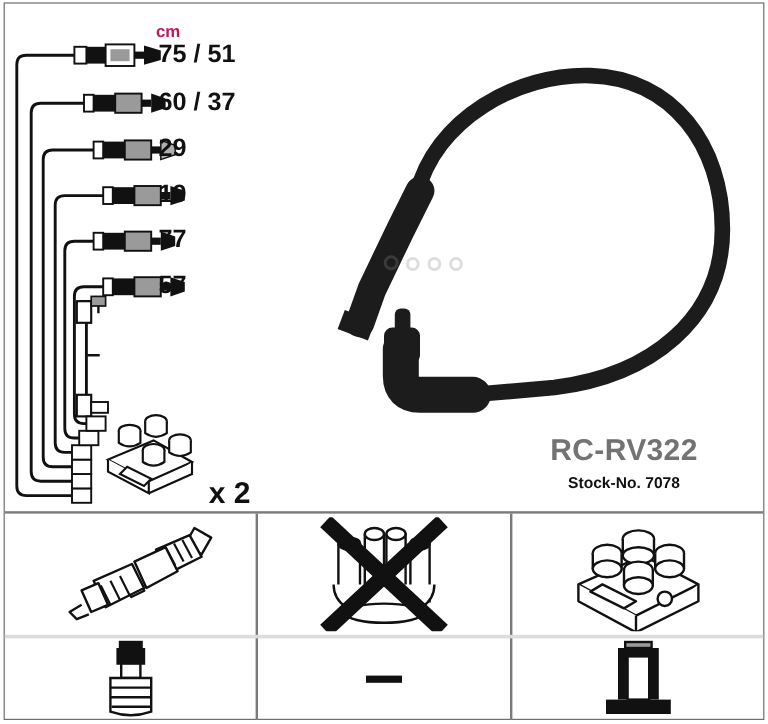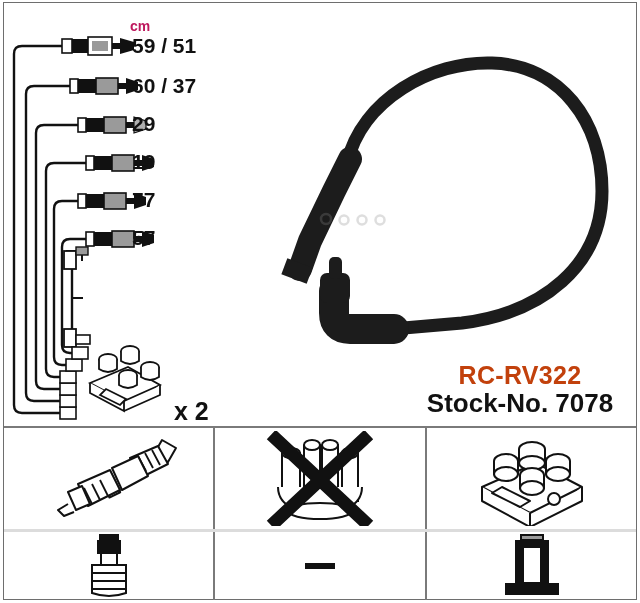--- a/index.html
+++ b/index.html
@@ -93,27 +93,27 @@
     position: absolute;
     left: 405px;
     top: 358px;
     width: 222px;
     text-align: center;
   }
   #product-code {
     font-family: "Liberation Sans", sans-serif;
     font-size: 25px;
     font-weight: bold;
-    color: #c2410c;
+    color: #737373;
     letter-spacing: 0.3px;
     line-height: 28px;
   }
   #stock-no {
     font-family: "Liberation Sans", sans-serif;
-    font-size: 26px;
+    font-size: 13px;
     font-weight: bold;
     color: #111111;
     line-height: 24px;
     margin-top: 2px;
   }
   
   #icon-grid {
     position: absolute;
     left: 4px;
     top: 428px;
@@ -239,21 +239,21 @@
           <path d="M115,372 L115,382 Q124,388 133,382 L133,372"></path>
           <ellipse cx="146" cy="364" rx="9" ry="5"></ellipse>
           <path d="M137,364 L137,374 Q146,380 155,374 L155,364"></path>
           <polygon points="96,392 116,402 122,396 102,386"></polygon>
         </g>
       </g>
     </svg>
 
     <div class="cm-label" style="left:126px; top:15px;">cm</div>
 
-    <div class="len-label" style="left:128px; top:31px;">59 / 51</div>
+    <div class="len-label" style="left:128px; top:31px;">75 / 51</div>
     <div class="len-label" style="left:128px; top:71px;">60 / 37</div>
     <div class="len-label" style="left:128px; top:109px;">29</div>
     <div class="len-label" style="left:128px; top:147px;">19</div>
     <div class="len-label" style="left:128px; top:185px;">77</div>
     <div class="len-label" style="left:128px; top:223px;">57</div>
     <div class="dash-label" style="left:68px; top:281px;">–</div>
 
     <div class="mult-label" style="left:170px; top:375px;">x 2</div>
 
     <svg id="photo" style="position:absolute; left:238px; top:48px;" width="394" height="310" viewBox="0 0 394 310">

